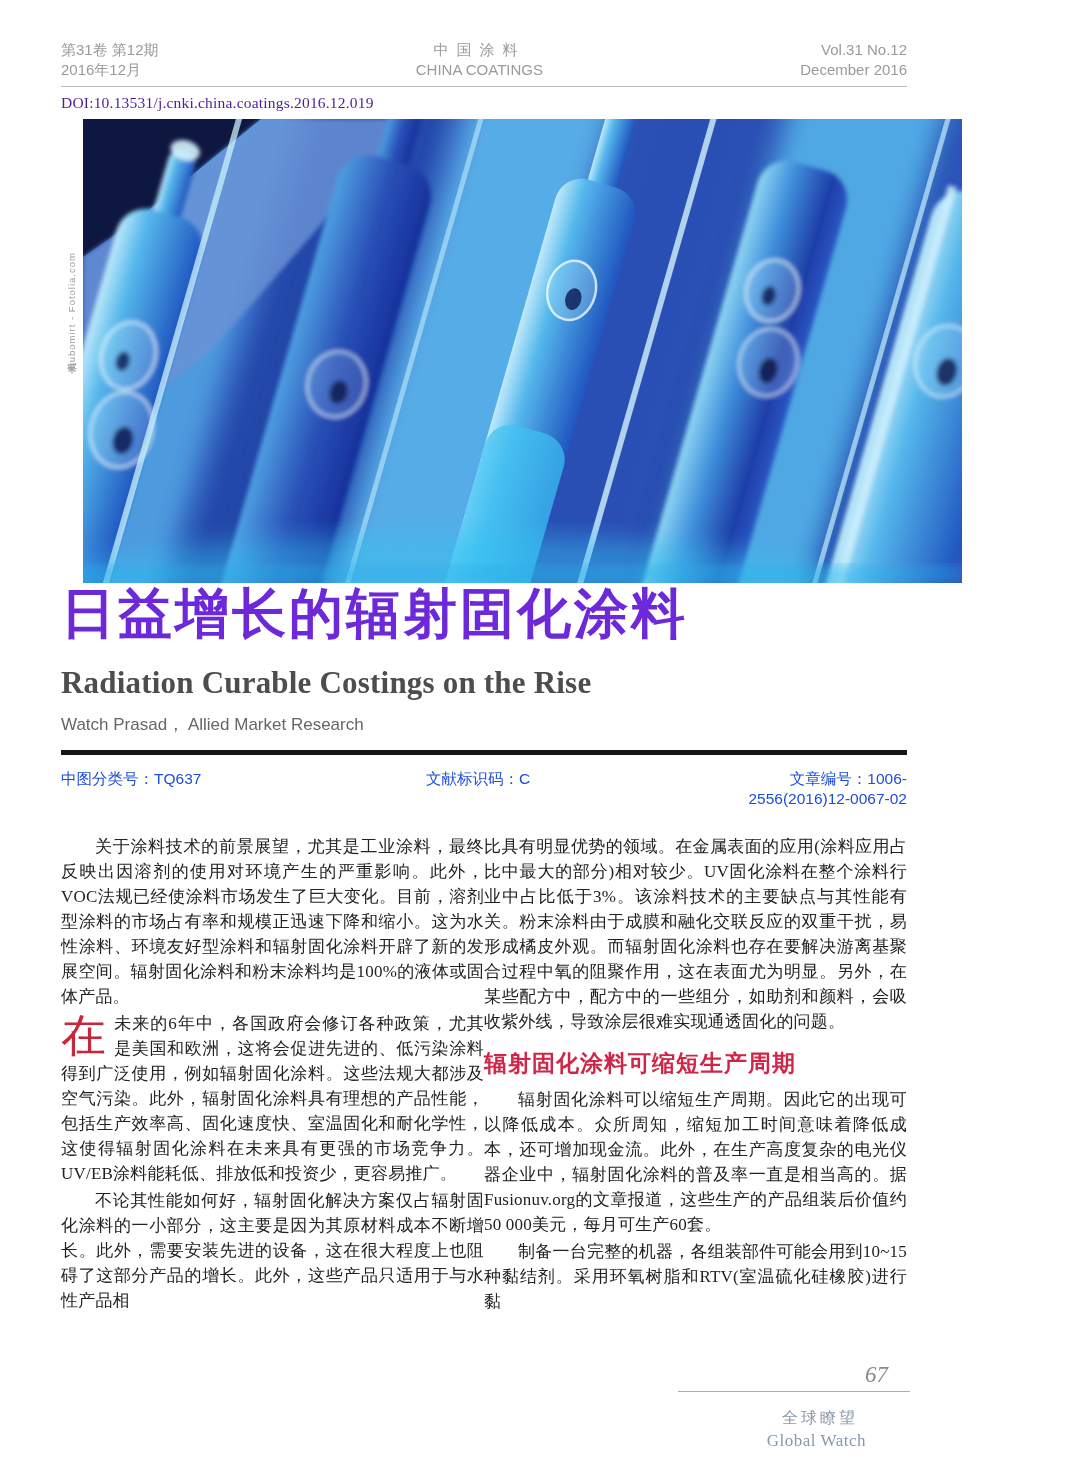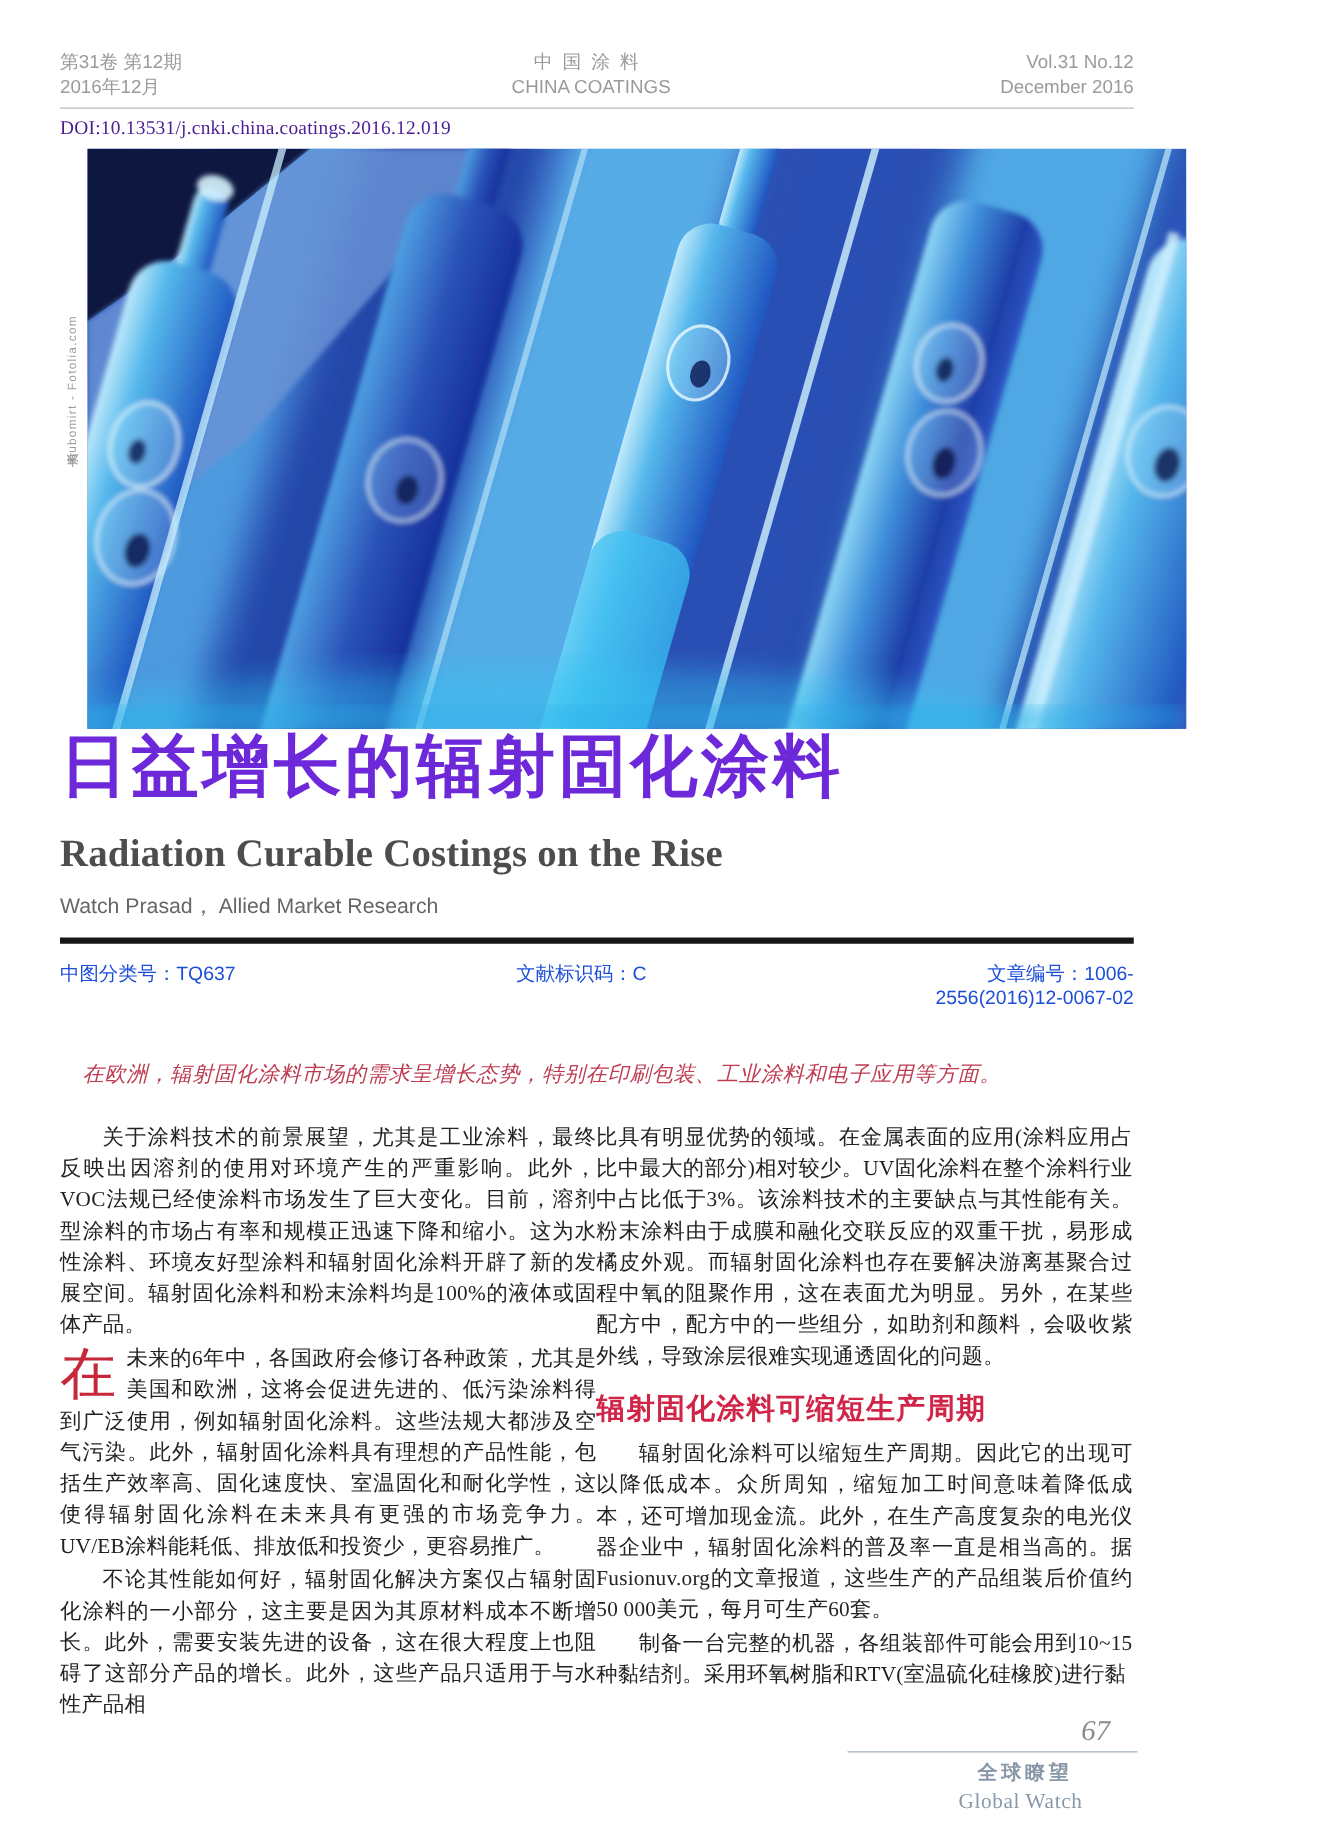--- a/index.html
+++ b/index.html
@@ -1,19 +1,19 @@
 <!DOCTYPE html>
 <html><head>
 <meta charset="utf-8">
 <style>
   * { margin:0; padding:0; box-sizing:border-box; }
   html,body { background:#ffffff; }
   .page {
     position:relative; width:994px; height:1459px; background:#fff;
-    padding:40px 87px 0 48px; overflow:hidden;
+    padding:40px 87px 0 61px; overflow:hidden;
     font-family:"Liberation Serif","DejaVu Serif",serif; color:#262626;
   }
   
   .hdr-row { display:flex; justify-content:space-between; align-items:flex-start;
     font-family:"Liberation Sans","DejaVu Sans",sans-serif; color:#9a9a9a; font-size:15px; line-height:1.35; }
   .hdr-center { text-align:center; }
   .hdr-center .zh { letter-spacing:8px; }
   .hdr-right { text-align:right; }
   .hdr-rule { border-top:1.5px solid #b9b9b9; margin-top:5px; }
   .doi { margin-top:7px; font-size:15.5px; color:#4c1d95; letter-spacing:0.2px; }
@@ -47,21 +47,21 @@
   .droppara { margin-top:12px; }
   .dropcap { float:left; color:#c7273a; font-size:45px; line-height:48px; padding:1px 8px 0 0; }
   .col p + p { margin-top:2px; }
   .sec-heading { margin:14px 0 8px 0; font-family:"Liberation Sans","DejaVu Sans",sans-serif;
     font-size:23px; font-weight:700; color:#d02547; letter-spacing:1px; }
   
   .page-footer { position:absolute; right:84px; bottom:8px; width:232px; text-align:right;
     color:#8898a8; }
   .pagenum { font-style:italic; font-size:23px; color:#8a8a8a; padding-right:22px; }
   .foot-rule { border-top:1.5px solid #9fb0be; margin-top:3px; }
-  .sec-zh { margin-top:6px; font-size:16px; letter-spacing:3px; padding-right:52px;font-weight:bold; }
+  .sec-zh { margin-top:16px; font-size:16px; letter-spacing:3px; padding-right:52px; }
   .sec-en { margin-top:2px; font-size:17px; padding-right:44px; letter-spacing:0.5px; }
 </style>
 </head>
 <body>
 
 <div class="page">
 
   <header>
     <div class="hdr-row">
       <div class="hdr-left">
@@ -192,21 +192,20 @@
   <div class="author">Watch Prasad， Allied Market Research</div>
 
   <div class="black-bar"></div>
 
   <div class="meta-row">
     <span>中图分类号：TQ637</span>
     <span>文献标识码：C</span>
     <span>文章编号：1006-2556(2016)12-0067-02</span>
   </div>
 
-  <div class="abstract">在欧洲，辐射固化涂料市场的需求呈增长态势，特别在印刷包装、工业涂料和电子应用等方面。</div>
 
   <div class="columns">
     <div class="col">
       <p class="indent">关于涂料技术的前景展望，尤其是工业涂料，最终反映出因溶剂的使用对环境产生的严重影响。此外，VOC法规已经使涂料市场发生了巨大变化。目前，溶剂型涂料的市场占有率和规模正迅速下降和缩小。这为水性涂料、环境友好型涂料和辐射固化涂料开辟了新的发展空间。辐射固化涂料和粉末涂料均是100%的液体或固体产品。</p>
       <p class="droppara"><span class="dropcap">在</span><span>未来的6年中，各国政府会修订各种政策，尤其是美国和欧洲，这将会促进先进的、低污染涂料得到广泛使用，例如辐射固化涂料。这些法规大都涉及空气污染。此外，辐射固化涂料具有理想的产品性能，包括生产效率高、固化速度快、室温固化和耐化学性，这使得辐射固化涂料在未来具有更强的市场竞争力。UV/EB涂料能耗低、排放低和投资少，更容易推广。</span></p>
       <p class="indent">不论其性能如何好，辐射固化解决方案仅占辐射固化涂料的一小部分，这主要是因为其原材料成本不断增长。此外，需要安装先进的设备，这在很大程度上也阻碍了这部分产品的增长。此外，这些产品只适用于与水性产品相</p>
     </div>
     <div class="col">
       <p>比具有明显优势的领域。在金属表面的应用(涂料应用占比中最大的部分)相对较少。UV固化涂料在整个涂料行业中占比低于3%。该涂料技术的主要缺点与其性能有关。粉末涂料由于成膜和融化交联反应的双重干扰，易形成橘皮外观。而辐射固化涂料也存在要解决游离基聚合过程中氧的阻聚作用，这在表面尤为明显。另外，在某些配方中，配方中的一些组分，如助剂和颜料，会吸收紫外线，导致涂层很难实现通透固化的问题。</p>
       <h3 class="sec-heading">辐射固化涂料可缩短生产周期</h3>

